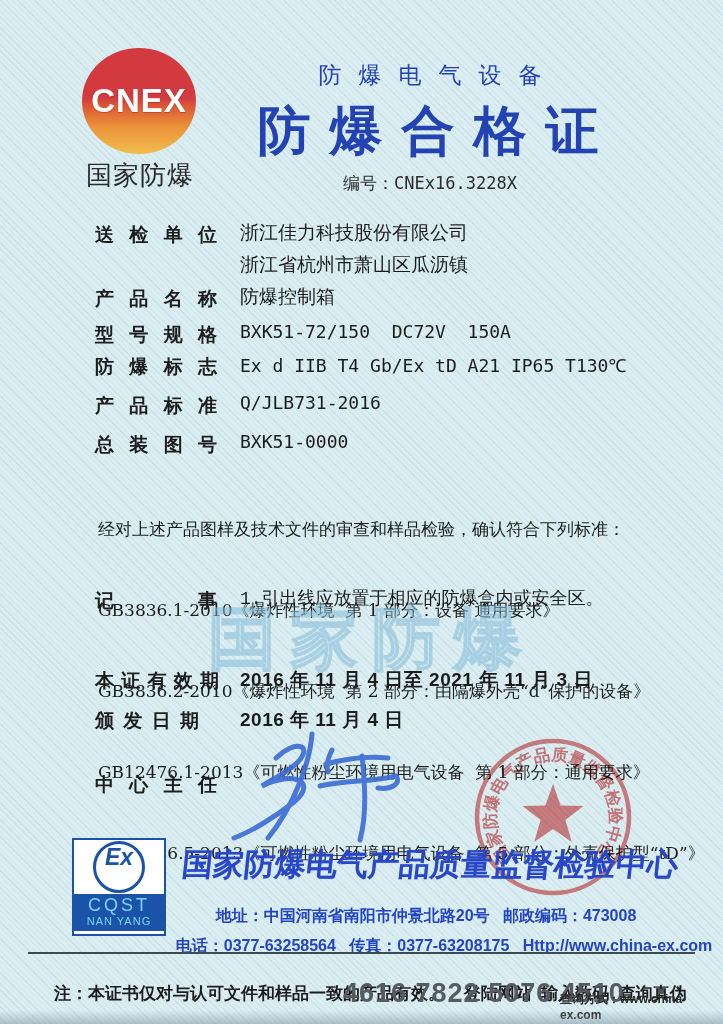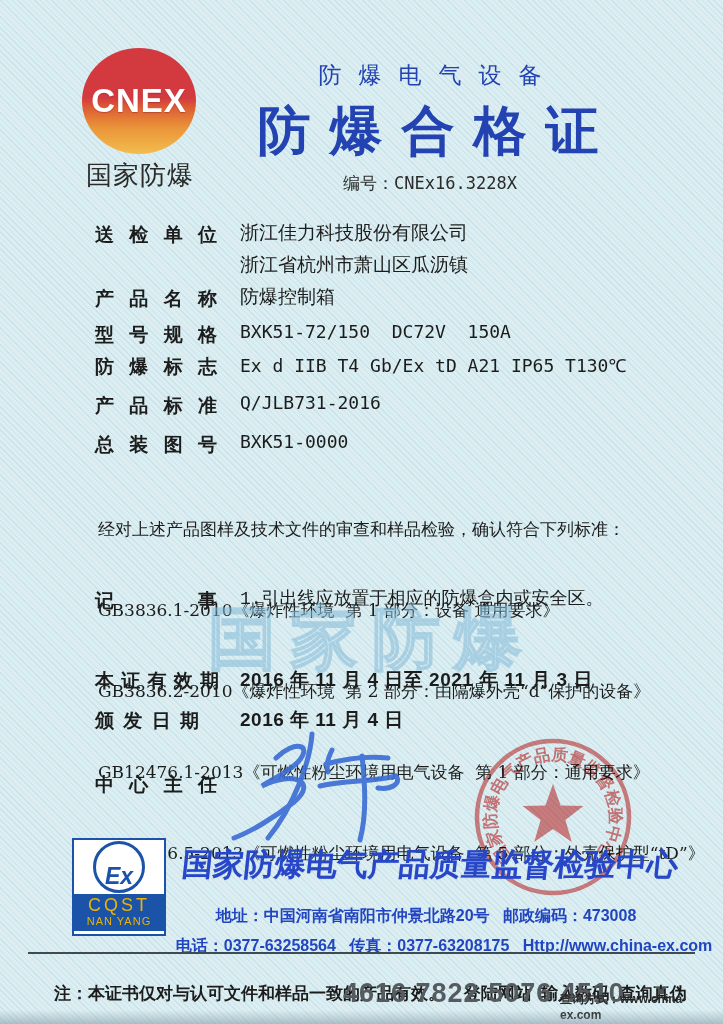--- a/index.html
+++ b/index.html
@@ -45,23 +45,23 @@
     letter-spacing:14px;color:rgba(160,205,228,0.16);
     -webkit-text-stroke:1.5px rgba(130,185,215,0.5);}
   
   .sig{position:absolute;left:222px;top:728px;}
   .stamp{position:absolute;left:462px;top:726px;mix-blend-mode:multiply;opacity:.88;}
   
   .badge{position:absolute;left:72px;top:838px;width:94px;height:98px;border:2px solid #1a53a8;
     background:#fff;box-sizing:border-box;}
   .badge-top{height:54px;display:flex;align-items:center;justify-content:center;}
   .badge-circle{width:46px;height:46px;border:3px solid #1a53a8;border-radius:50%;
-    display:flex;align-items:flex-end;justify-content:center;color:#1a53a8;
+    display:flex;align-items:flex-start;justify-content:center;color:#1a53a8;
     font-weight:bold;font-size:23px;font-style:italic;}
-  .badge-bottom{height:36px;background:#1a53a8;color:#eab308;text-align:center;padding-top:1px;}
+  .badge-bottom{height:36px;background:#1a53a8;color:#7dd3fc;text-align:center;padding-top:1px;}
   .badge-cqst{font-size:18px;letter-spacing:3px;line-height:20px;}
   .badge-ny{font-size:11px;letter-spacing:1px;line-height:13px;}
   .org-name{position:absolute;left:182px;top:844px;width:525px;color:#2847c8;
     font-size:31px;font-weight:bold;transform:skewX(-6deg);letter-spacing:0px;
     text-shadow:0 0 1px rgba(40,71,200,.4);}
   .org-line{position:absolute;color:#2145c0;font-weight:bold;font-size:16px;white-space:pre-wrap;}
   
   .rule{position:absolute;left:28px;top:952px;width:667px;height:2px;background:#3e4c52;}
   .foot-note{position:absolute;left:35px;top:962px;font-size:17px;font-weight:600;
     color:#1c1c1c;white-space:pre-wrap;}

